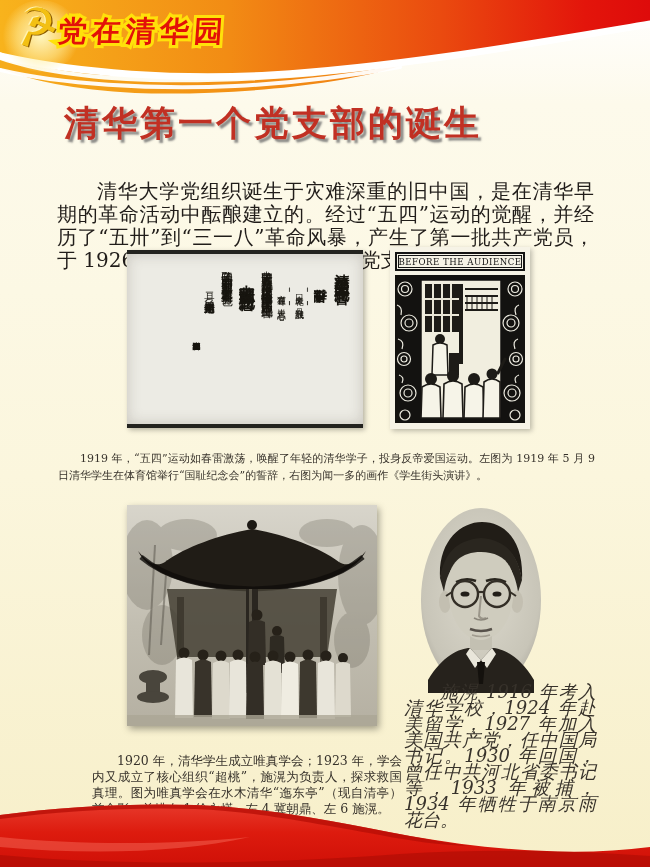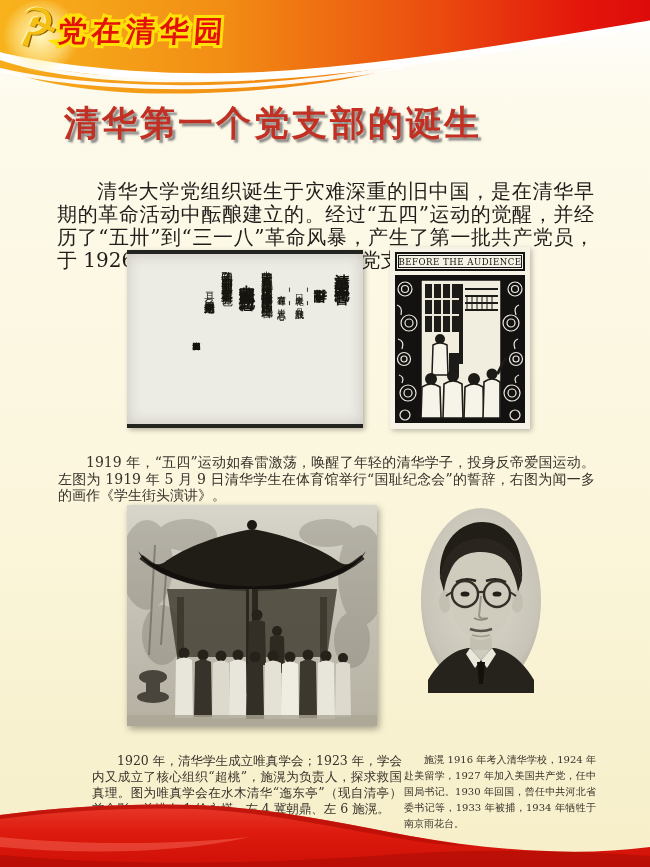--- a/index.html
+++ b/index.html
@@ -75,23 +75,23 @@
     font-size:8.6px;font-weight:normal;letter-spacing:.5px;color:#111;
     font-family:"DejaVu Serif","Liberation Serif",serif;white-space:nowrap;
   }
   .woodcut-art{position:relative;margin-top:4px;height:148px;background:#131210;}
   .woodcut-art svg{display:block;}
   
   .caption{
     color:#37322b;text-align:justify;text-indent:2em;
     font-family:"DejaVu Serif","Liberation Serif",serif;
   }
-  .caption-row1{position:absolute;left:58px;top:440px;width:537px;font-size:14px;line-height:16.5px;}
+  .caption-row1{position:absolute;left:58px;top:440px;width:537px;font-size:11px;line-height:16.5px;}
   .caption-photo{position:absolute;left:92px;top:740px;width:310px;font-size:12.5px;line-height:16px;}
-  .caption-portrait{position:absolute;left:404px;top:742px;width:192px;font-size:10px;line-height:16px;}
+  .caption-portrait{position:absolute;left:404px;top:666px;width:192px;font-size:18px;line-height:16px;font-style:italic;}
   
   .group-photo{
     position:absolute;left:127px;top:505px;width:250px;height:221px;
     box-shadow:2px 3px 7px rgba(0,0,0,.35);
   }
   .portrait{position:absolute;left:420px;top:508px;width:122px;height:185px;}
   
   .bottom-wave{position:absolute;left:0;bottom:0;width:650px;height:70px;}
 </style>
 </head>

